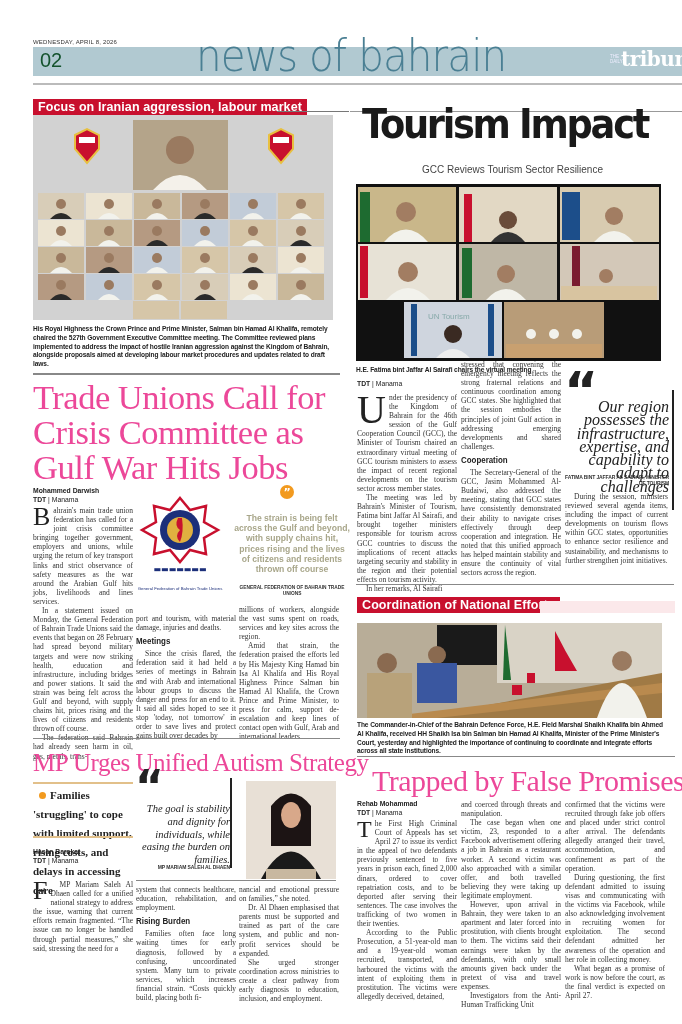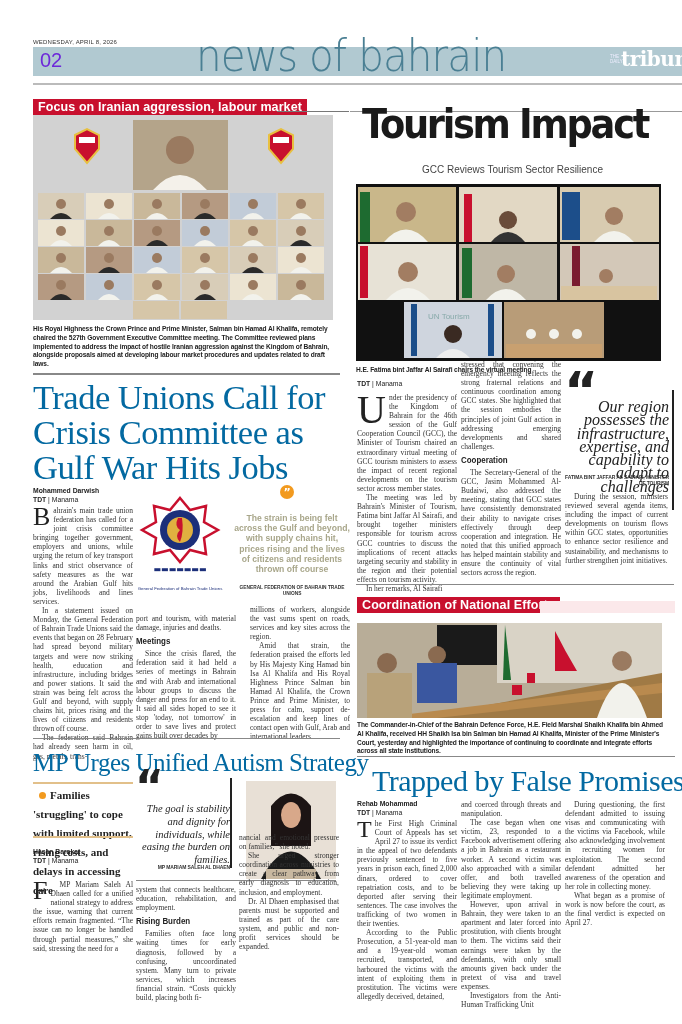--- a/index.html
+++ b/index.html
@@ -4,40 +4,40 @@
 <style>
 *{box-sizing:border-box;margin:0;padding:0}
 html,body{width:682px;height:1024px;background:#fff;overflow:hidden}
 body{position:relative;font-family:"DejaVu Serif",serif;color:#222}
 .abs{position:absolute}
 .sans{font-family:"Liberation Sans",sans-serif}
 .serif{font-family:"Liberation Serif",serif}
 
 #dateline{left:33px;top:39px;font-size:6px;letter-spacing:.2px;color:#333}
 #mast{left:33px;top:47px;width:649px;height:29px;background:#b1c9d1}
-#pagenum{left:40px;top:49px;font-size:20px;color:#6d28d9;font-weight:300}
+#pagenum{left:40px;top:49px;font-size:20px;color:#14532d;font-weight:300}
 #section{left:196px;top:34px;font-size:44px;color:#4a7f93;font-family:"DejaVu Sans",sans-serif;font-weight:200;letter-spacing:-1px;line-height:44px;transform:scaleX(.92);transform-origin:left}
 #brand-the{left:610px;top:54px;font-size:6px;color:#eef;line-height:6px}
 #brand{left:621px;top:47px;font-size:20px;color:#fff;font-weight:900;font-family:"DejaVu Serif",serif;letter-spacing:-.5px}
 #rule1{left:33px;top:83px;width:649px;height:2px;background:#bbb}
 
 .kicker{background:#c8102e;color:#fff;font-family:"Liberation Sans",sans-serif;font-weight:bold;padding:1px 5px;font-size:12.5px;white-space:nowrap;letter-spacing:.1px}
 .kline{height:1px;background:#777}
 
 .photo{background:#888;overflow:hidden}
 .cap{font-family:"Liberation Sans",sans-serif;font-size:6.6px;line-height:8.8px;font-weight:bold;color:#222;letter-spacing:-.1px}
 .body{font-size:7.5px;line-height:9.1px;text-align:justify;color:#333;font-family:"Liberation Serif",serif;hyphens:auto}
 .body p{text-indent:9px}
 .body p.first{text-indent:0}
 .drop{float:left;font-size:34px;line-height:26px;margin:1px 3px 0 0;font-family:"Liberation Serif",serif;color:#222}
 .sub{font-family:"Liberation Sans",sans-serif;font-weight:bold;font-size:9px;margin:5px 0 3px;color:#222;transform:scaleX(.88);transform-origin:left}
 .byline{font-family:"Liberation Sans",sans-serif;font-size:6.8px;line-height:8.5px;color:#222}
 .byline b{font-weight:bold}
 .hr{height:1.5px;background:#888}
-.headline-serif{font-family:"Liberation Serif",serif;color:#0369a1;letter-spacing:-.5px}
+.headline-serif{font-family:"Liberation Serif",serif;color:#ec4899;letter-spacing:-.5px}
 .quotemark{font-family:"DejaVu Sans",sans-serif;font-weight:900;color:#222}
 .qtext{font-family:"Liberation Serif",serif;font-style:italic;color:#222;text-align:right}
 .qattr{font-family:"Liberation Sans",sans-serif;font-weight:bold;font-size:5px;text-align:right;color:#333;letter-spacing:-.1px}
 </style>
 </head>
 <body>
 
 <div class="abs sans" id="dateline">WEDNESDAY, APRIL 8, 2026</div>
 <div class="abs" id="mast"></div>
 <div class="abs sans" id="pagenum">02</div>
@@ -234,21 +234,21 @@
   <span class="drop" style="font-size:26px;line-height:20px">B</span>
   <p class="first">ahrain's main trade union federation has called for a joint crisis committee bringing together government, employers and unions, while urging the return of key transport links and strict observance of safety measures as the war around the Arabian Gulf hits jobs, livelihoods and lines services.</p>
   <p>In a statement issued on Monday, the General Federation of Bahrain Trade Unions said the events that began on 28 February had spread beyond military targets and were now striking health, education and infrastructure, including bridges and power stations. It said the strain was being felt across the Gulf and beyond, with supply chains hit, prices rising and the lives of citizens and residents thrown off course.</p>
   <p>The federation said Bahrain had already seen harm in oil, gas, metals, trans-</p>
 </div>
 <div class="abs body" style="left:136px;top:614px;width:100px">
   <p class="first">port and tourism, with material damage, injuries and deaths.</p>
   <div class="sub">Meetings</div>
   <p>Since the crisis flared, the federation said it had held a series of meetings in Bahrain and with Arab and international labour groups to discuss the danger and press for an end to it. It said all sides hoped to see it stop 'today, not tomorrow' in order to save lives and protect gains built over decades by</p>
 </div>
-<div class="abs body" style="left:250px;top:605px;width:100px">
+<div class="abs body" style="left:239px;top:605px;width:100px">
   <p class="first">millions of workers, alongside the vast sums spent on roads, services and key sites across the region.</p>
   <p>Amid that strain, the federation praised the efforts led by His Majesty King Hamad bin Isa Al Khalifa and His Royal Highness Prince Salman bin Hamad Al Khalifa, the Crown Prince and Prime Minister, to press for calm, support de-escalation and keep lines of contact open with Gulf, Arab and international leaders.</p>
 </div>
 <div class="abs hr" style="left:33px;top:738px;width:307px;height:1px"></div>
 
 <div class="abs kicker" style="left:357px;top:597px">Coordination of National Efforts</div>
 <div class="abs" style="left:540px;top:601px;width:135px;height:12px;background:#fbe8ea"></div>
 <div class="abs photo" style="left:357px;top:623px;width:305px;height:95px;background:#8a7a60">
   <svg width="305" height="95" viewBox="0 0 305 95">
     <rect width="305" height="95" fill="#b8ad98"></rect>
@@ -297,38 +297,39 @@
 <div class="abs hr" style="left:136px;top:880px;width:200px;height:1px"></div>
 <div class="abs body" style="left:33px;top:880px;width:100px">
   <span class="drop" style="font-size:26px;line-height:20px">F</span>
   <p>MP Mariam Saleh Al Dhaen called for a unified national strategy to address the issue, warning that current efforts remain fragmented. “The issue can no longer be handled through partial measures,” she said, stressing the need for a</p>
 </div>
 <div class="abs body" style="left:136px;top:885px;width:100px">
   <p class="first">system that connects healthcare, education, rehabilitation, and employment.</p>
   <div class="sub">Rising Burden</div>
   <p>Families often face long waiting times for early diagnosis, followed by a confusing, uncoordinated system. Many turn to private services, which increases financial strain. “Costs quickly build, placing both fi-</p>
 </div>
-<div class="abs body" style="left:239px;top:833px;width:100px">
+<div class="abs body" style="left:239px;top:885px;width:100px">
   <p class="first">nancial and emotional pressure on families,” she noted.</p>
+  <p>Dr. Al Dhaen emphasised that parents must be supported and trained as part of the care system, and public and non-profit services should be expanded.</p>
   <p>She urged stronger coordination across ministries to create a clear pathway from early diagnosis to education, inclusion, and employment.</p>
-  <p>Dr. Al Dhaen emphasised that parents must be supported and trained as part of the care system, and public and non-profit services should be expanded.</p>
 </div>
 
 <div class="abs headline-serif" style="left:372px;top:764px;font-size:30px;line-height:34px;white-space:nowrap">Trapped by False Promises</div>
 <div class="abs byline" style="left:357px;top:800px">
   <b>Rehab Mohammad</b><br>
   <b>TDT</b> | <span>Manama</span>
 </div>
 <div class="abs body" style="left:357px;top:819px;width:100px">
   <span class="drop" style="font-size:24px;line-height:18px">T</span>
   <p class="first">he First High Criminal Court of Appeals has set April 27 to issue its verdict in the appeal of two defendants previously sentenced to five years in prison each, fined 2,000 dinars, ordered to cover repatriation costs, and to be deported after serving their sentences. The case involves the trafficking of two women in their twenties.</p>
   <p>According to the Public Prosecution, a 51-year-old man and a 19-year-old woman recruited, transported, and harboured the victims with the intent of exploiting them in prostitution. The victims were allegedly deceived, detained,</p>
 </div>
 <div class="abs body" style="left:461px;top:800px;width:100px">
   <p class="first">and coerced through threats and manipulation.</p>
   <p>The case began when one victim, 23, responded to a Facebook advertisement offering a job in Bahrain as a restaurant worker. A second victim was also approached with a similar offer, and both travelled believing they were taking up legitimate employment.</p>
   <p>However, upon arrival in Bahrain, they were taken to an apartment and later forced into prostitution, with clients brought to them. The victims said their earnings were taken by the defendants, with only small amounts given back under the pretext of visa and travel expenses.</p>
   <p>Investigators from the Anti-Human Trafficking Unit</p>
 </div>
 <div class="abs body" style="left:565px;top:800px;width:100px">
+  <p class="first">confirmed that the victims were recruited through fake job offers and placed under strict control after arrival. The defendants allegedly arranged their travel, accommodation, and confinement as part of the operation.</p>
   <p>During questioning, the first defendant admitted to issuing visas and communicating with the victims via Facebook, while also acknowledging involvement in recruiting women for exploitation. The second defendant admitted her awareness of the operation and her role in collecting money.</p>
   <p>What began as a promise of work is now before the court, as the final verdict is expected on April 27.</p>
 </div>
 
 </body></html>

